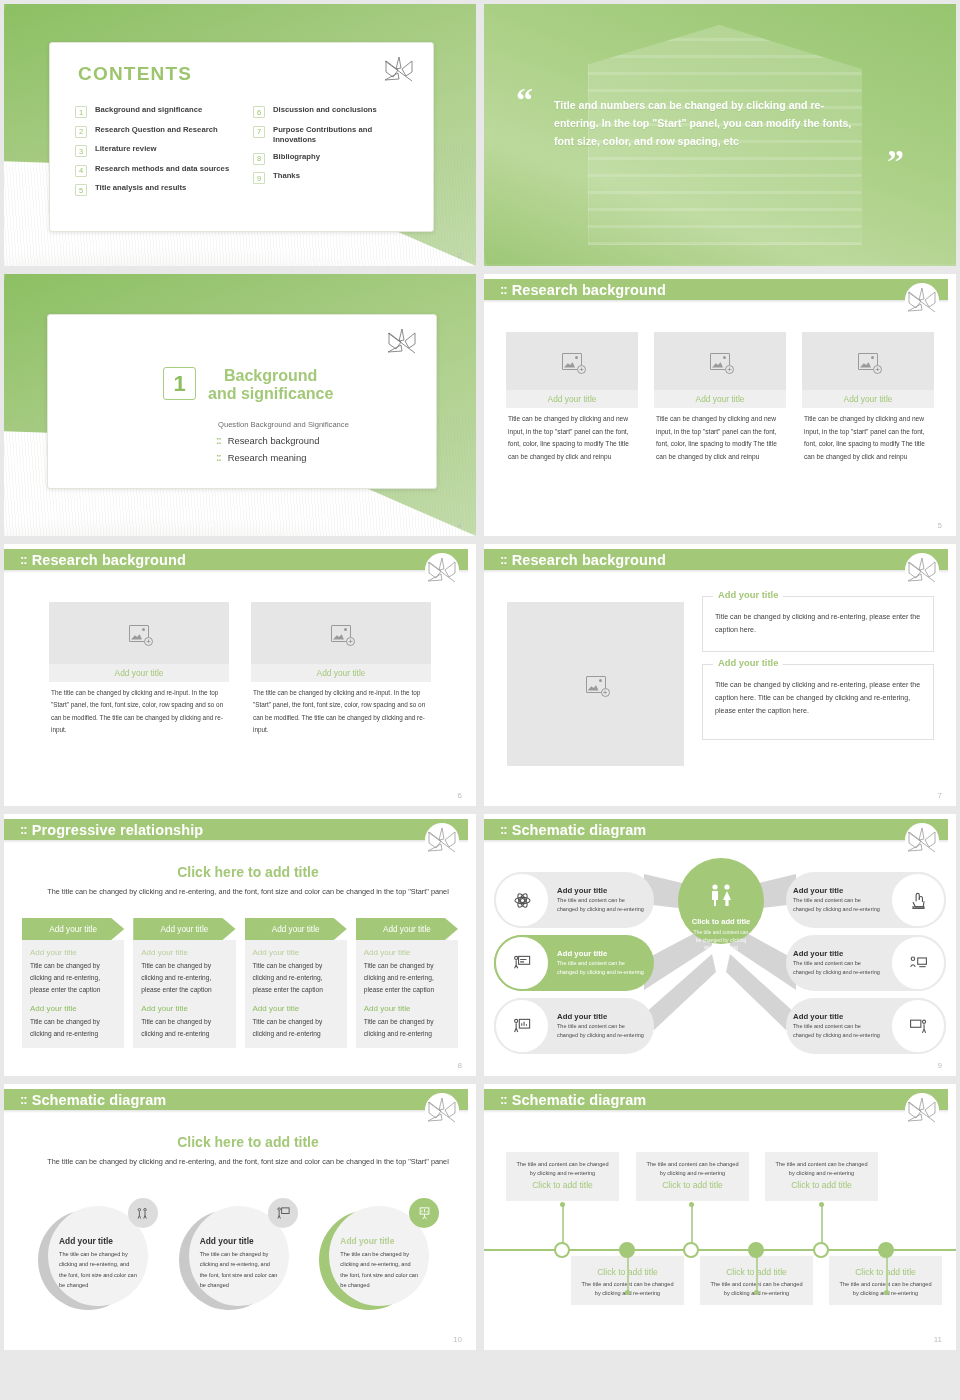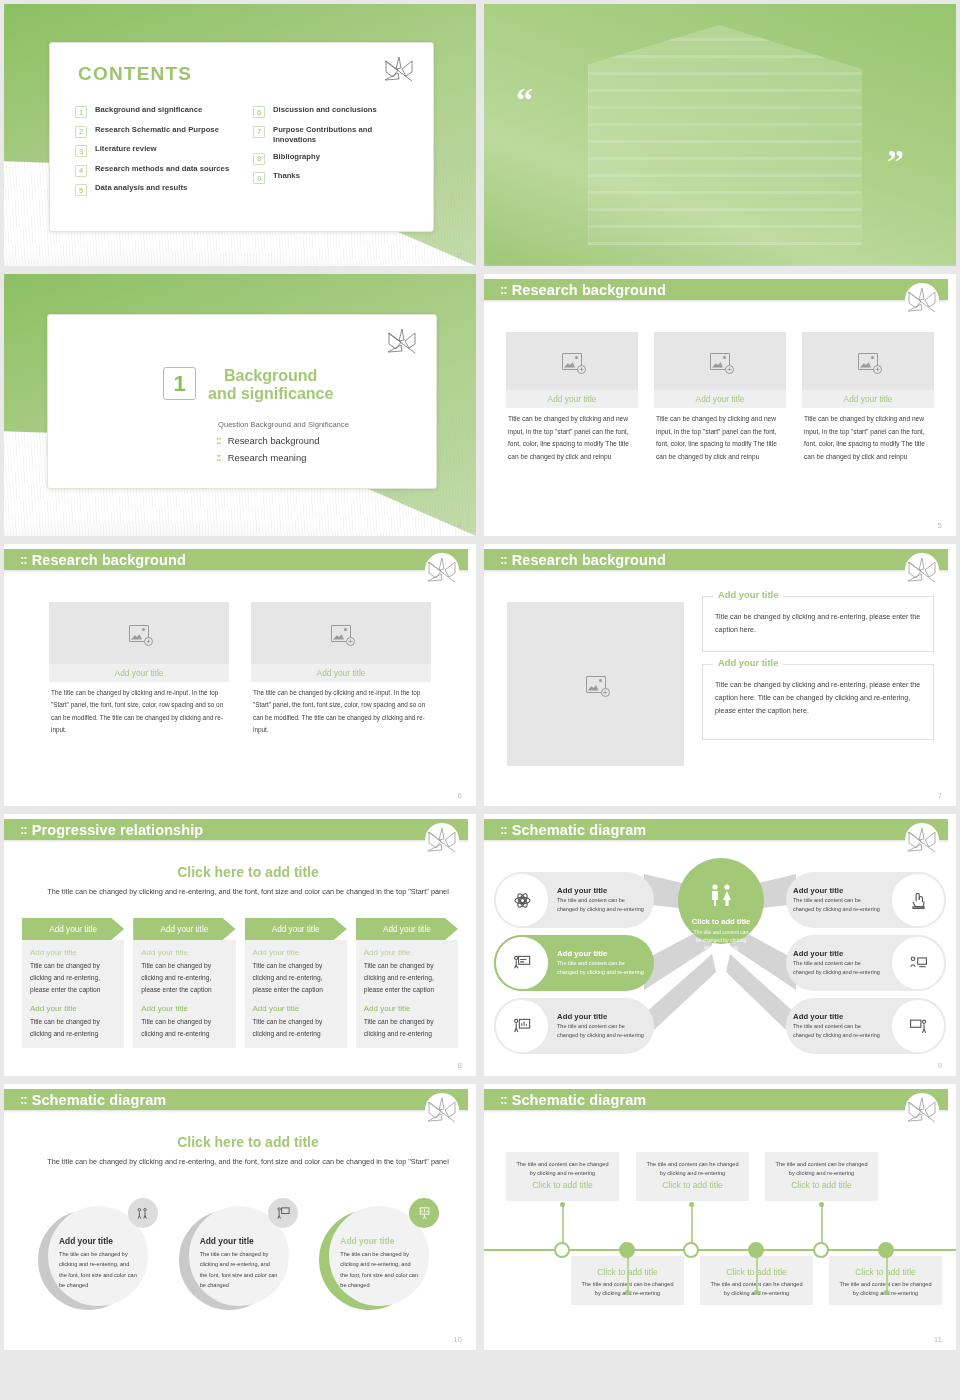--- a/index.html
+++ b/index.html
@@ -204,33 +204,33 @@
         </svg>
       </div>
       <div class="toc">
         <div class="toc-col">
           <div class="toc-item">
             <div class="toc-num">1</div>
             <div class="toc-txt">Background and significance</div>
             </div>
           <div class="toc-item">
             <div class="toc-num">2</div>
-            <div class="toc-txt">Research Schematic and Purpose</div>
+            <div class="toc-txt">Research Question and Research</div>
             </div>
           <div class="toc-item">
             <div class="toc-num">3</div>
             <div class="toc-txt">Literature review</div>
             </div>
           <div class="toc-item">
             <div class="toc-num">4</div>
             <div class="toc-txt">Research methods and data sources</div>
             </div>
           <div class="toc-item">
             <div class="toc-num">5</div>
-            <div class="toc-txt">Data analysis and results</div>
+            <div class="toc-txt">Title analysis and results</div>
             </div>
         </div>
         <div class="toc-col">
           <div class="toc-item">
             <div class="toc-num">6</div>
             <div class="toc-txt">Discussion and conclusions</div>
             </div>
           <div class="toc-item">
             <div class="toc-num">7</div>
             <div class="toc-txt">Purpose Contributions and Innovations</div>
@@ -246,20 +246,21 @@
         </div>
       </div>
     </div>
     <div class="pg">2</div>
   </div>
 
   <div class="slide" id="s3">
     <div class="photo"></div>
     <div class="bldg"></div>
     <div class="qmark open">“</div>
+    <div class="qtext">Title and numbers can be changed by clicking and re-entering. In the top "Start" panel, you can modify the fonts, font size, color, and row spacing, etc</div>
     <div class="qmark close">”</div>
   </div>
 
   <div class="slide" id="s4">
     <div class="bgwhite"></div>
     <div class="bgclip">
         <div class="bgphoto"></div>
       </div>
     <div class="wave"></div>
     <div class="card">

